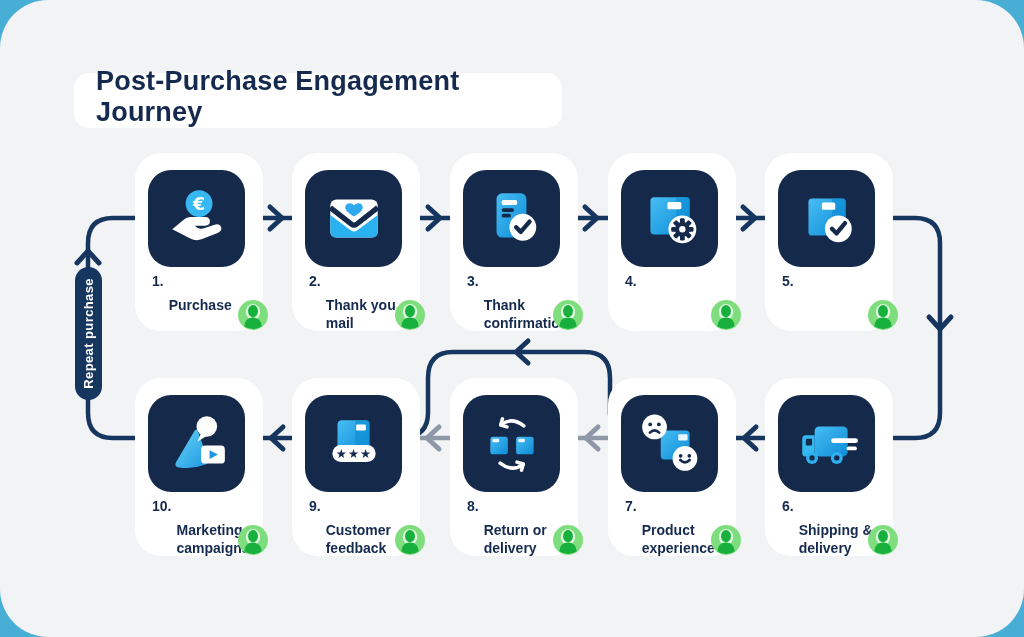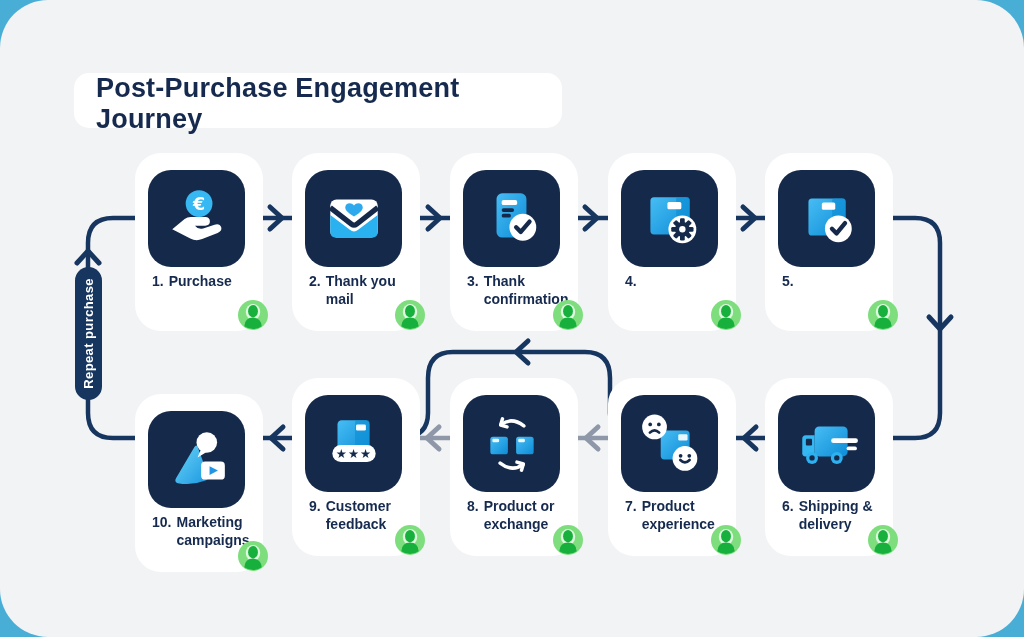--- a/index.html
+++ b/index.html
@@ -6,28 +6,28 @@
     --page_bg:#49AED6; --panel_bg:#F2F3F5; --card_bg:#FFFFFF;
     --tile_navy:#15294B; --line_navy:#16355F; --line_gray:#8F98A9;
     --text_navy:#152A4E;
   }
   *{box-sizing:border-box;margin:0;padding:0}
   html,body{width:1024px;height:637px;overflow:hidden}
   body{font-family:"Liberation Sans","DejaVu Sans",sans-serif;background:var(--page_bg);}
   .stage{position:relative;width:1024px;height:637px;background:var(--page_bg);}
   .panel{position:absolute;inset:0;background:var(--panel_bg);border-radius:48px;}
   .title-card{position:absolute;left:74px;top:73px;width:488px;height:55px;background:var(--card_bg);
-    border-radius:15px;display:flex;align-items:flex-start;padding-left:22px;}
+    border-radius:15px;display:flex;align-items:flex-end;padding-left:22px;}
   .title-card h1{font-size:27px;font-weight:bold;color:var(--text_navy);letter-spacing:.2px;}
   .card{position:absolute;width:128px;height:178px;background:var(--card_bg);border-radius:26px;}
   .tile{position:absolute;left:13px;top:17px;width:97px;height:97px;border-radius:23px;
     background:var(--tile_navy);display:flex;align-items:center;justify-content:center;}
   .label{position:absolute;left:17px;top:120px;display:flex;gap:5px;font-size:14px;font-weight:bold;
     color:var(--text_navy);line-height:1.25;}
-  .label .txt{max-width:92px;}
+  .label .txt{max-width:92px;margin-top:24px;}
   .badge{position:absolute;left:103px;top:147px;width:30px;height:30px;}
   .connectors{position:absolute;inset:0;pointer-events:none;}
   .repeat-pill{position:absolute;left:75px;top:267px;width:27px;height:133px;background:var(--line_navy);
     border-radius:14px;display:flex;align-items:center;justify-content:center;}
   .repeat-pill span{writing-mode:vertical-rl;transform:rotate(180deg);color:#fff;font-size:13px;
     font-weight:bold;letter-spacing:.4px;white-space:nowrap;}
   svg text{font-family:"DejaVu Sans","Liberation Sans",sans-serif;}
 </style>
 </head>
 <body>
@@ -263,21 +263,21 @@
         <rect x="36" y="25" width="17" height="17" rx="2.5" fill="url(#gb1)"></rect>
         <rect x="38" y="27" width="6.5" height="3.2" rx="1.2" fill="#fff" opacity="0.9"></rect>
         <path d="M43.5 14.5 Q32 5.5 21.5 13" stroke="#fff" stroke-width="3.4" fill="none" stroke-linecap="round"></path>
         <path d="M22.8 7.6 L21 13.6 L27.2 15.4" stroke="#fff" stroke-width="3.4" fill="none" stroke-linecap="round" stroke-linejoin="round"></path>
         <path d="M20.5 50.5 Q32 59.5 42.5 52" stroke="#fff" stroke-width="3.4" fill="none" stroke-linecap="round"></path>
         <path d="M41.2 57.4 L43 51.4 L36.8 49.6" stroke="#fff" stroke-width="3.4" fill="none" stroke-linecap="round" stroke-linejoin="round"></path>
       </svg>
     </div>
     <div class="label">
       <span class="num">8.</span>
-      <span class="txt">Product or exchange</span>
+      <span class="txt">Return or delivery</span>
     </div>
     <svg class="badge" viewBox="0 0 30 30">
       <circle cx="15" cy="15" r="15" fill="#7EDE7D"></circle>
       <ellipse cx="15" cy="12" rx="7.2" ry="8" fill="#fff" opacity="0.75"></ellipse>
       <ellipse cx="15" cy="11.2" rx="4.9" ry="6.2" fill="#17B03C"></ellipse>
       <path d="M6.3 26.2 Q7 17.6 15 17.6 Q23 17.6 23.7 26.2 Q19.8 29 15 29 Q10.2 29 6.3 26.2 Z" fill="#17B03C"></path>
     </svg>
   </div>
 
   <div class="card" style="left:292px;top:378px">
@@ -295,21 +295,21 @@
       <span class="txt">Customer feedback</span>
     </div>
     <svg class="badge" viewBox="0 0 30 30">
       <circle cx="15" cy="15" r="15" fill="#7EDE7D"></circle>
       <ellipse cx="15" cy="12" rx="7.2" ry="8" fill="#fff" opacity="0.75"></ellipse>
       <ellipse cx="15" cy="11.2" rx="4.9" ry="6.2" fill="#17B03C"></ellipse>
       <path d="M6.3 26.2 Q7 17.6 15 17.6 Q23 17.6 23.7 26.2 Q19.8 29 15 29 Q10.2 29 6.3 26.2 Z" fill="#17B03C"></path>
     </svg>
   </div>
 
-  <div class="card" style="left:135px;top:394px">
+  <div class="card" style="left:135px;top:378px">
     <div class="tile">
       <svg viewBox="0 0 64 64" width="66" height="66">
         <path d="M13.5 54.5 Q9.5 53.5 11.8 49.5 L29.5 19.5 Q31.5 16.3 32.9 19.8 L42.8 47.2 Q44 50.4 40.2 51.9 Q27 57 13.5 54.5 Z" fill="url(#gc1)"></path>
         <circle cx="41.5" cy="15" r="10" fill="#fff"></circle>
         <path d="M35.5 22.5 L32.5 29.5 L41 24.5 Z" fill="#fff"></path>
         <rect x="36" y="33.5" width="23" height="17.5" rx="3.8" fill="#fff"></rect>
         <path d="M44.2 38 L52.3 42.2 L44.2 46.5 Z" fill="#2196E8"></path>
       </svg>
     </div>
     <div class="label">

